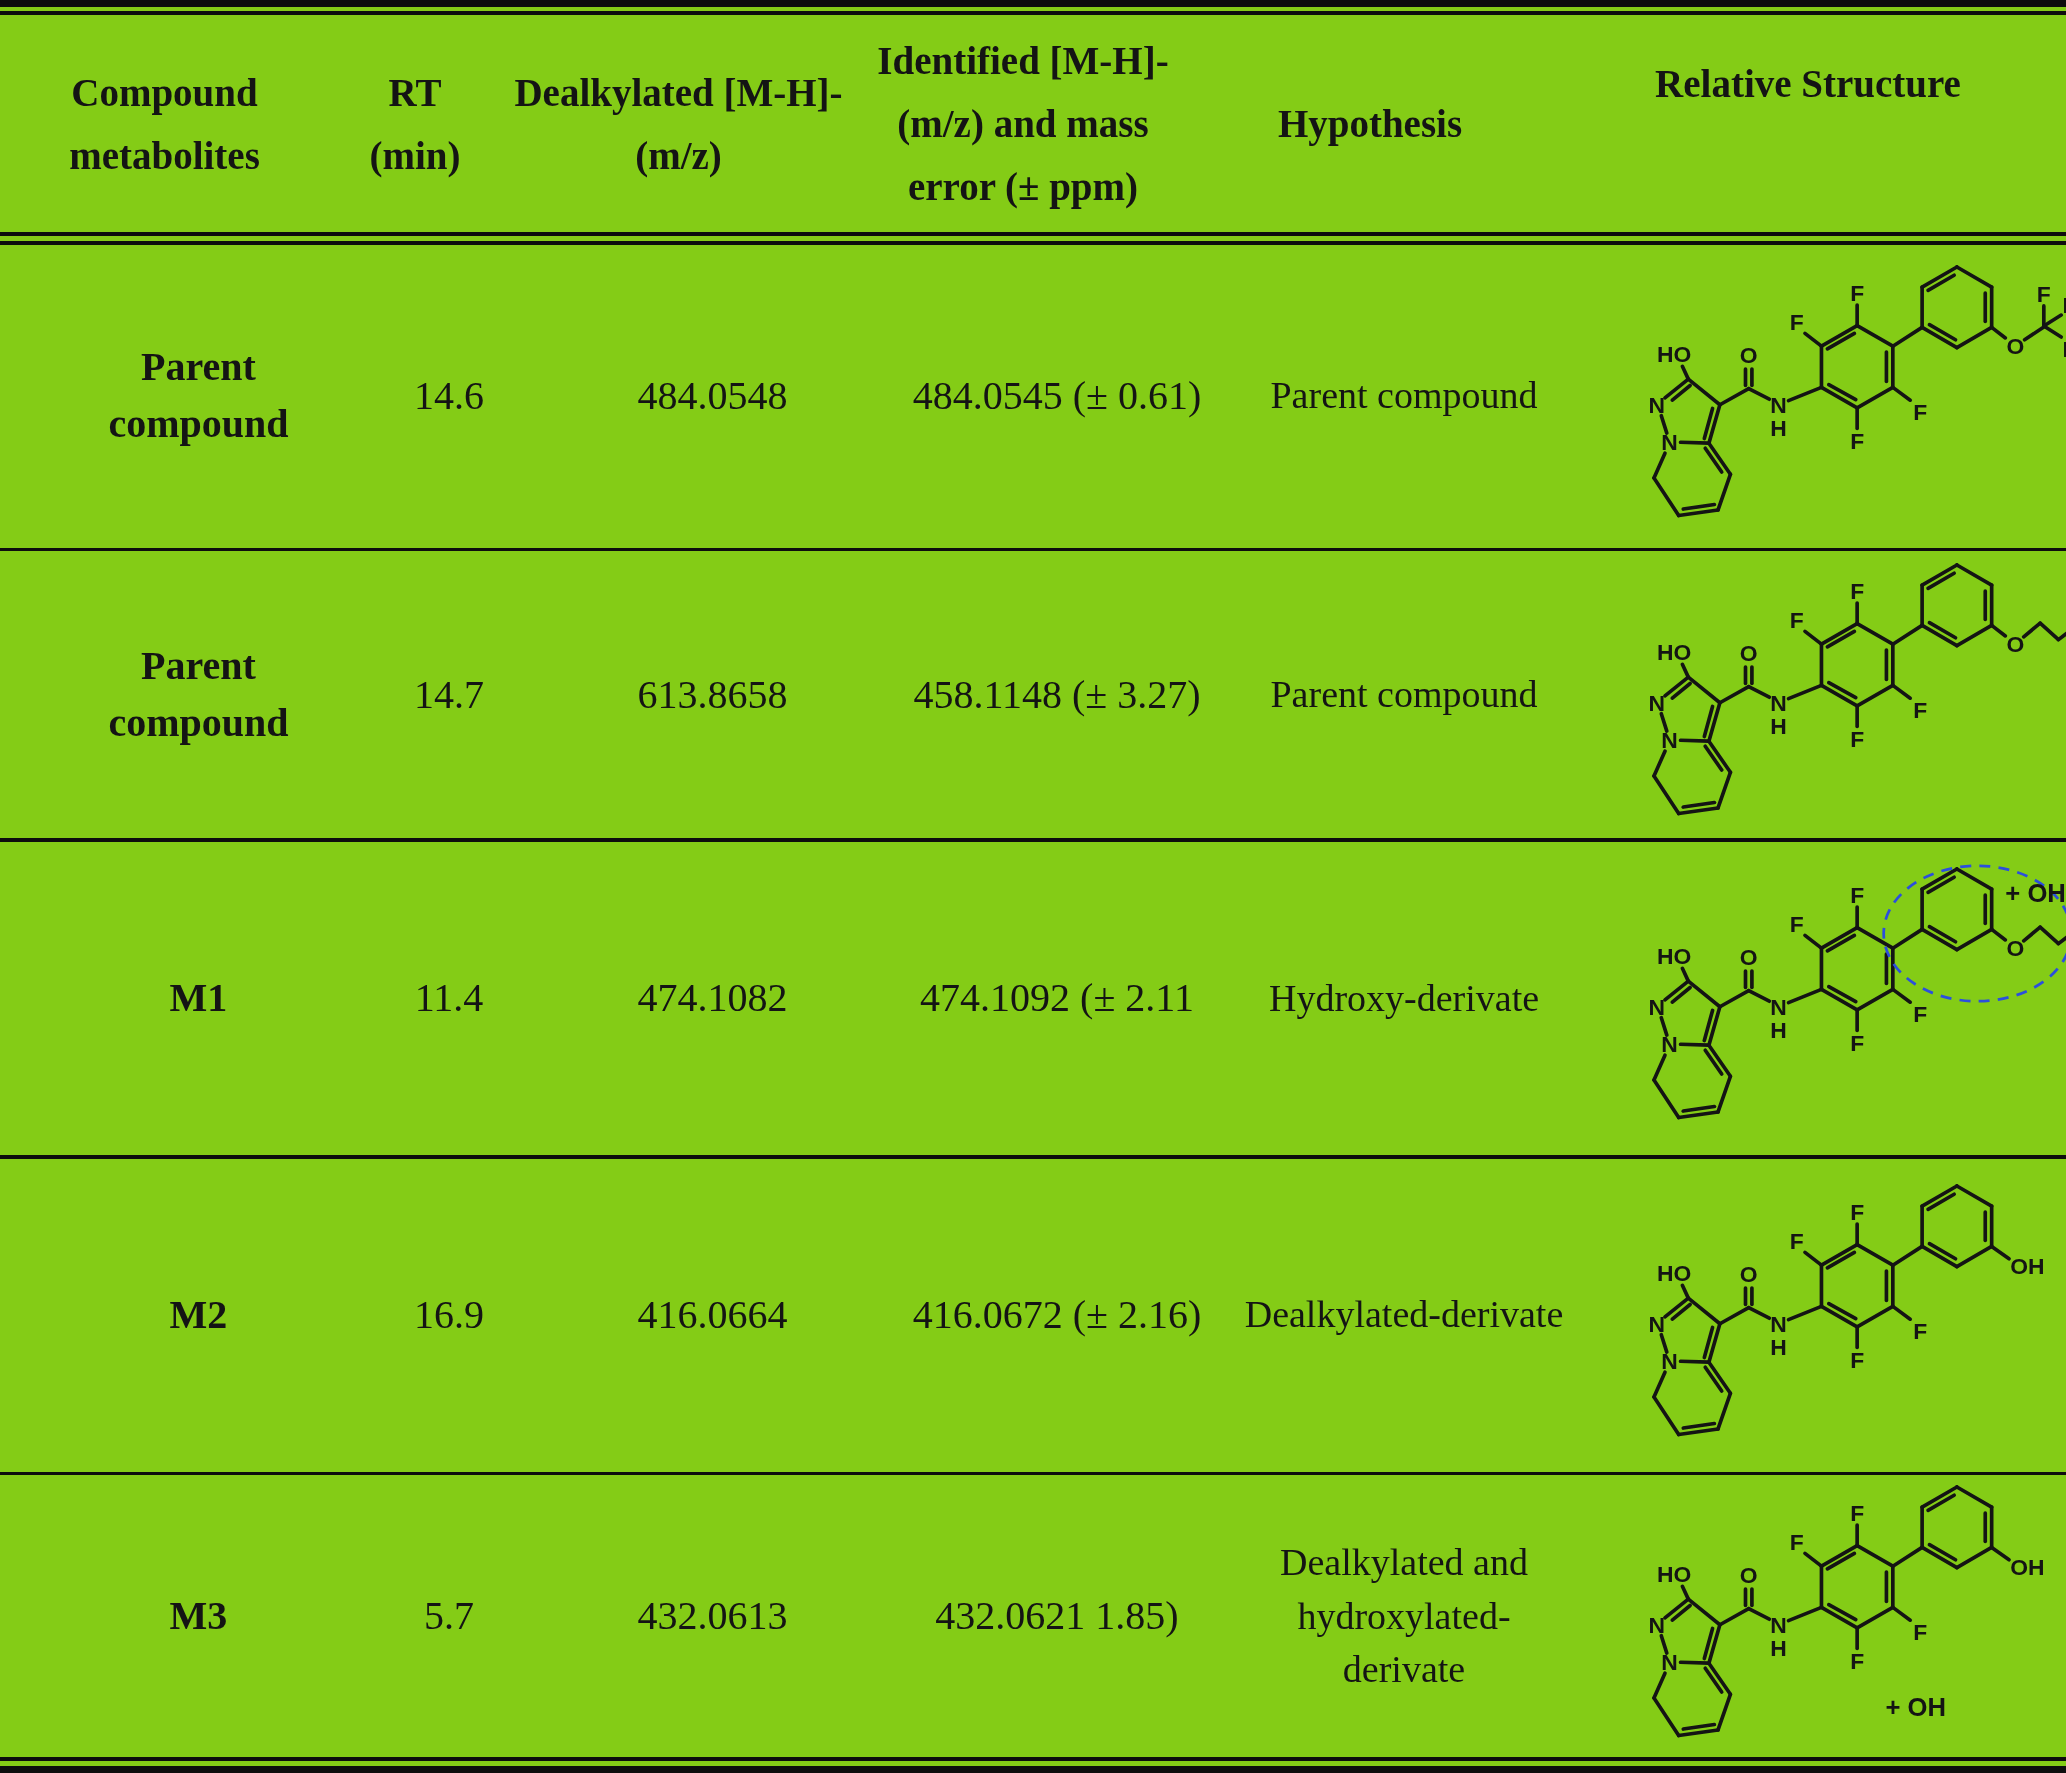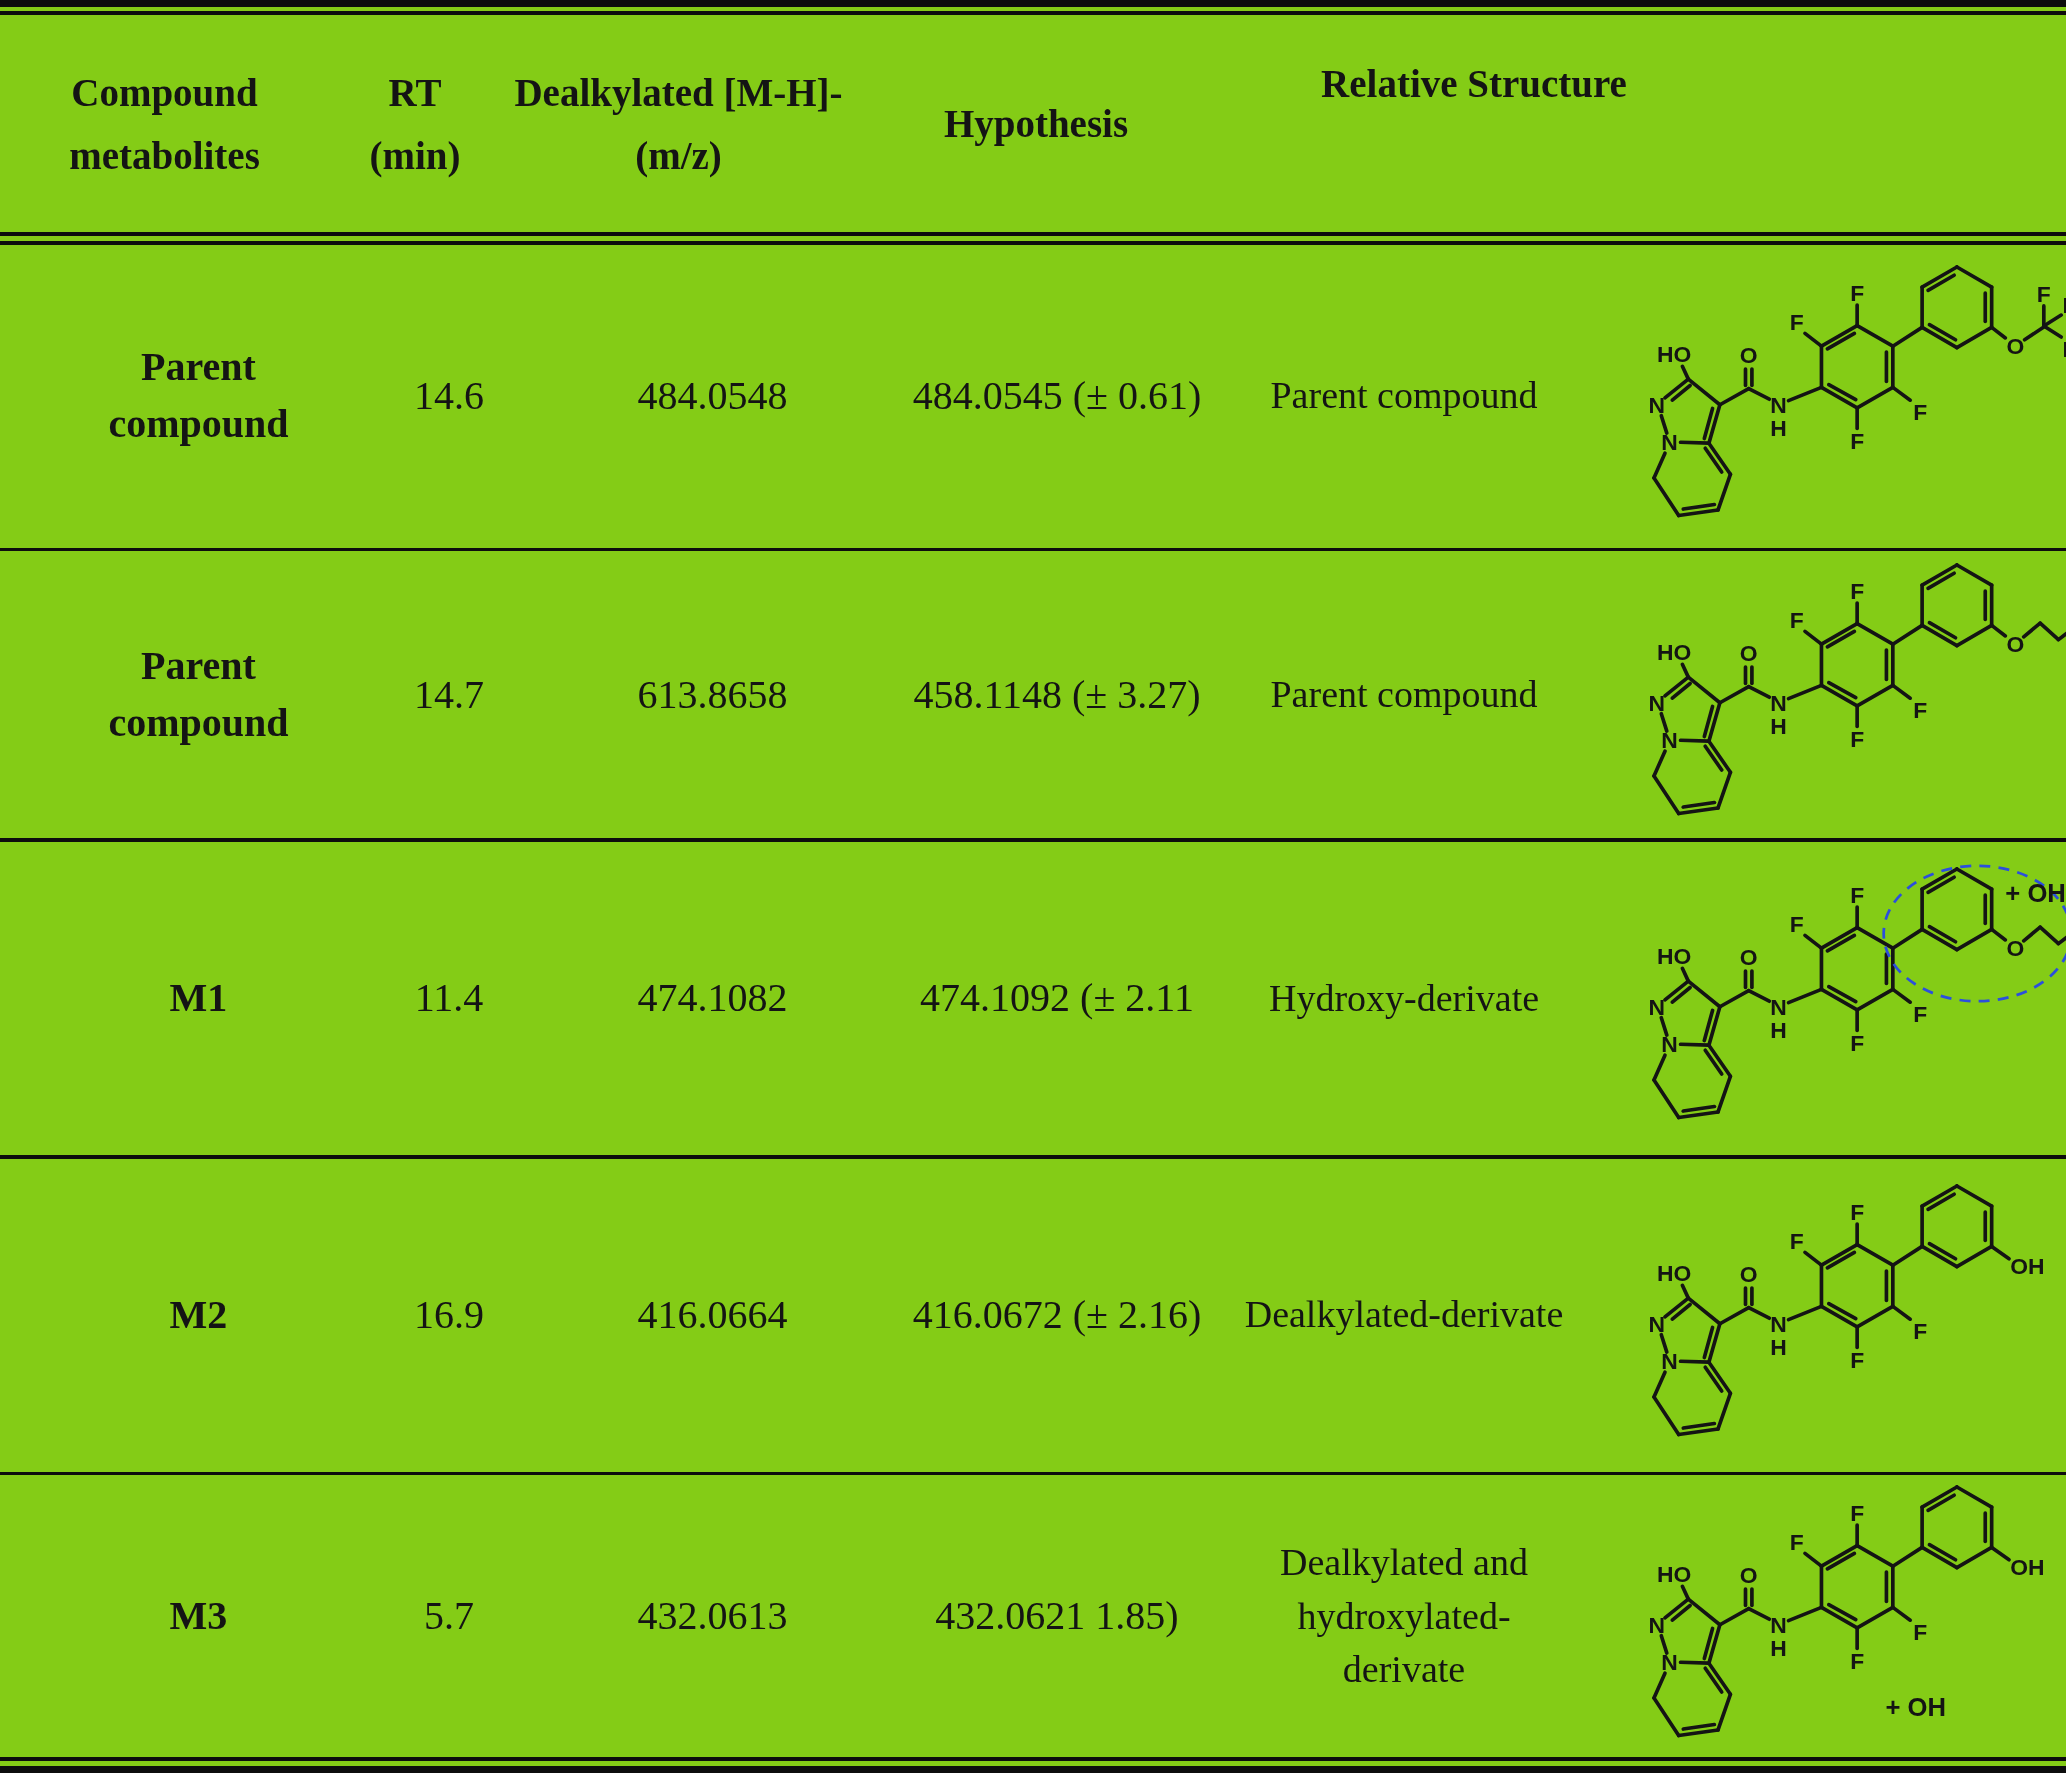--- a/index.html
+++ b/index.html
@@ -117,20 +117,23 @@
   <div class="gap8"></div>
   <div class="rule h7"></div>
 
   <div class="hdr">
     <div class="c w1">Compound
 metabolites</div>
     <div class="c w2">RT
 (min)</div>
     <div class="c w3">Dealkylated [M-H]-
 (m/z)</div>
+    <div class="c w4">Identified [M-H]-
+(m/z) and mass
+error (± ppm)</div>
     <div class="c w5">Hypothesis</div>
     <div class="c w6 structcol">Relative Structure</div>
   </div>
 
   <div class="rule h7"></div>
   <div class="gap10"></div>
   <div class="rule h7"></div>
 
   <div class="row rh1">
     <div class="c w1 name">Parent

